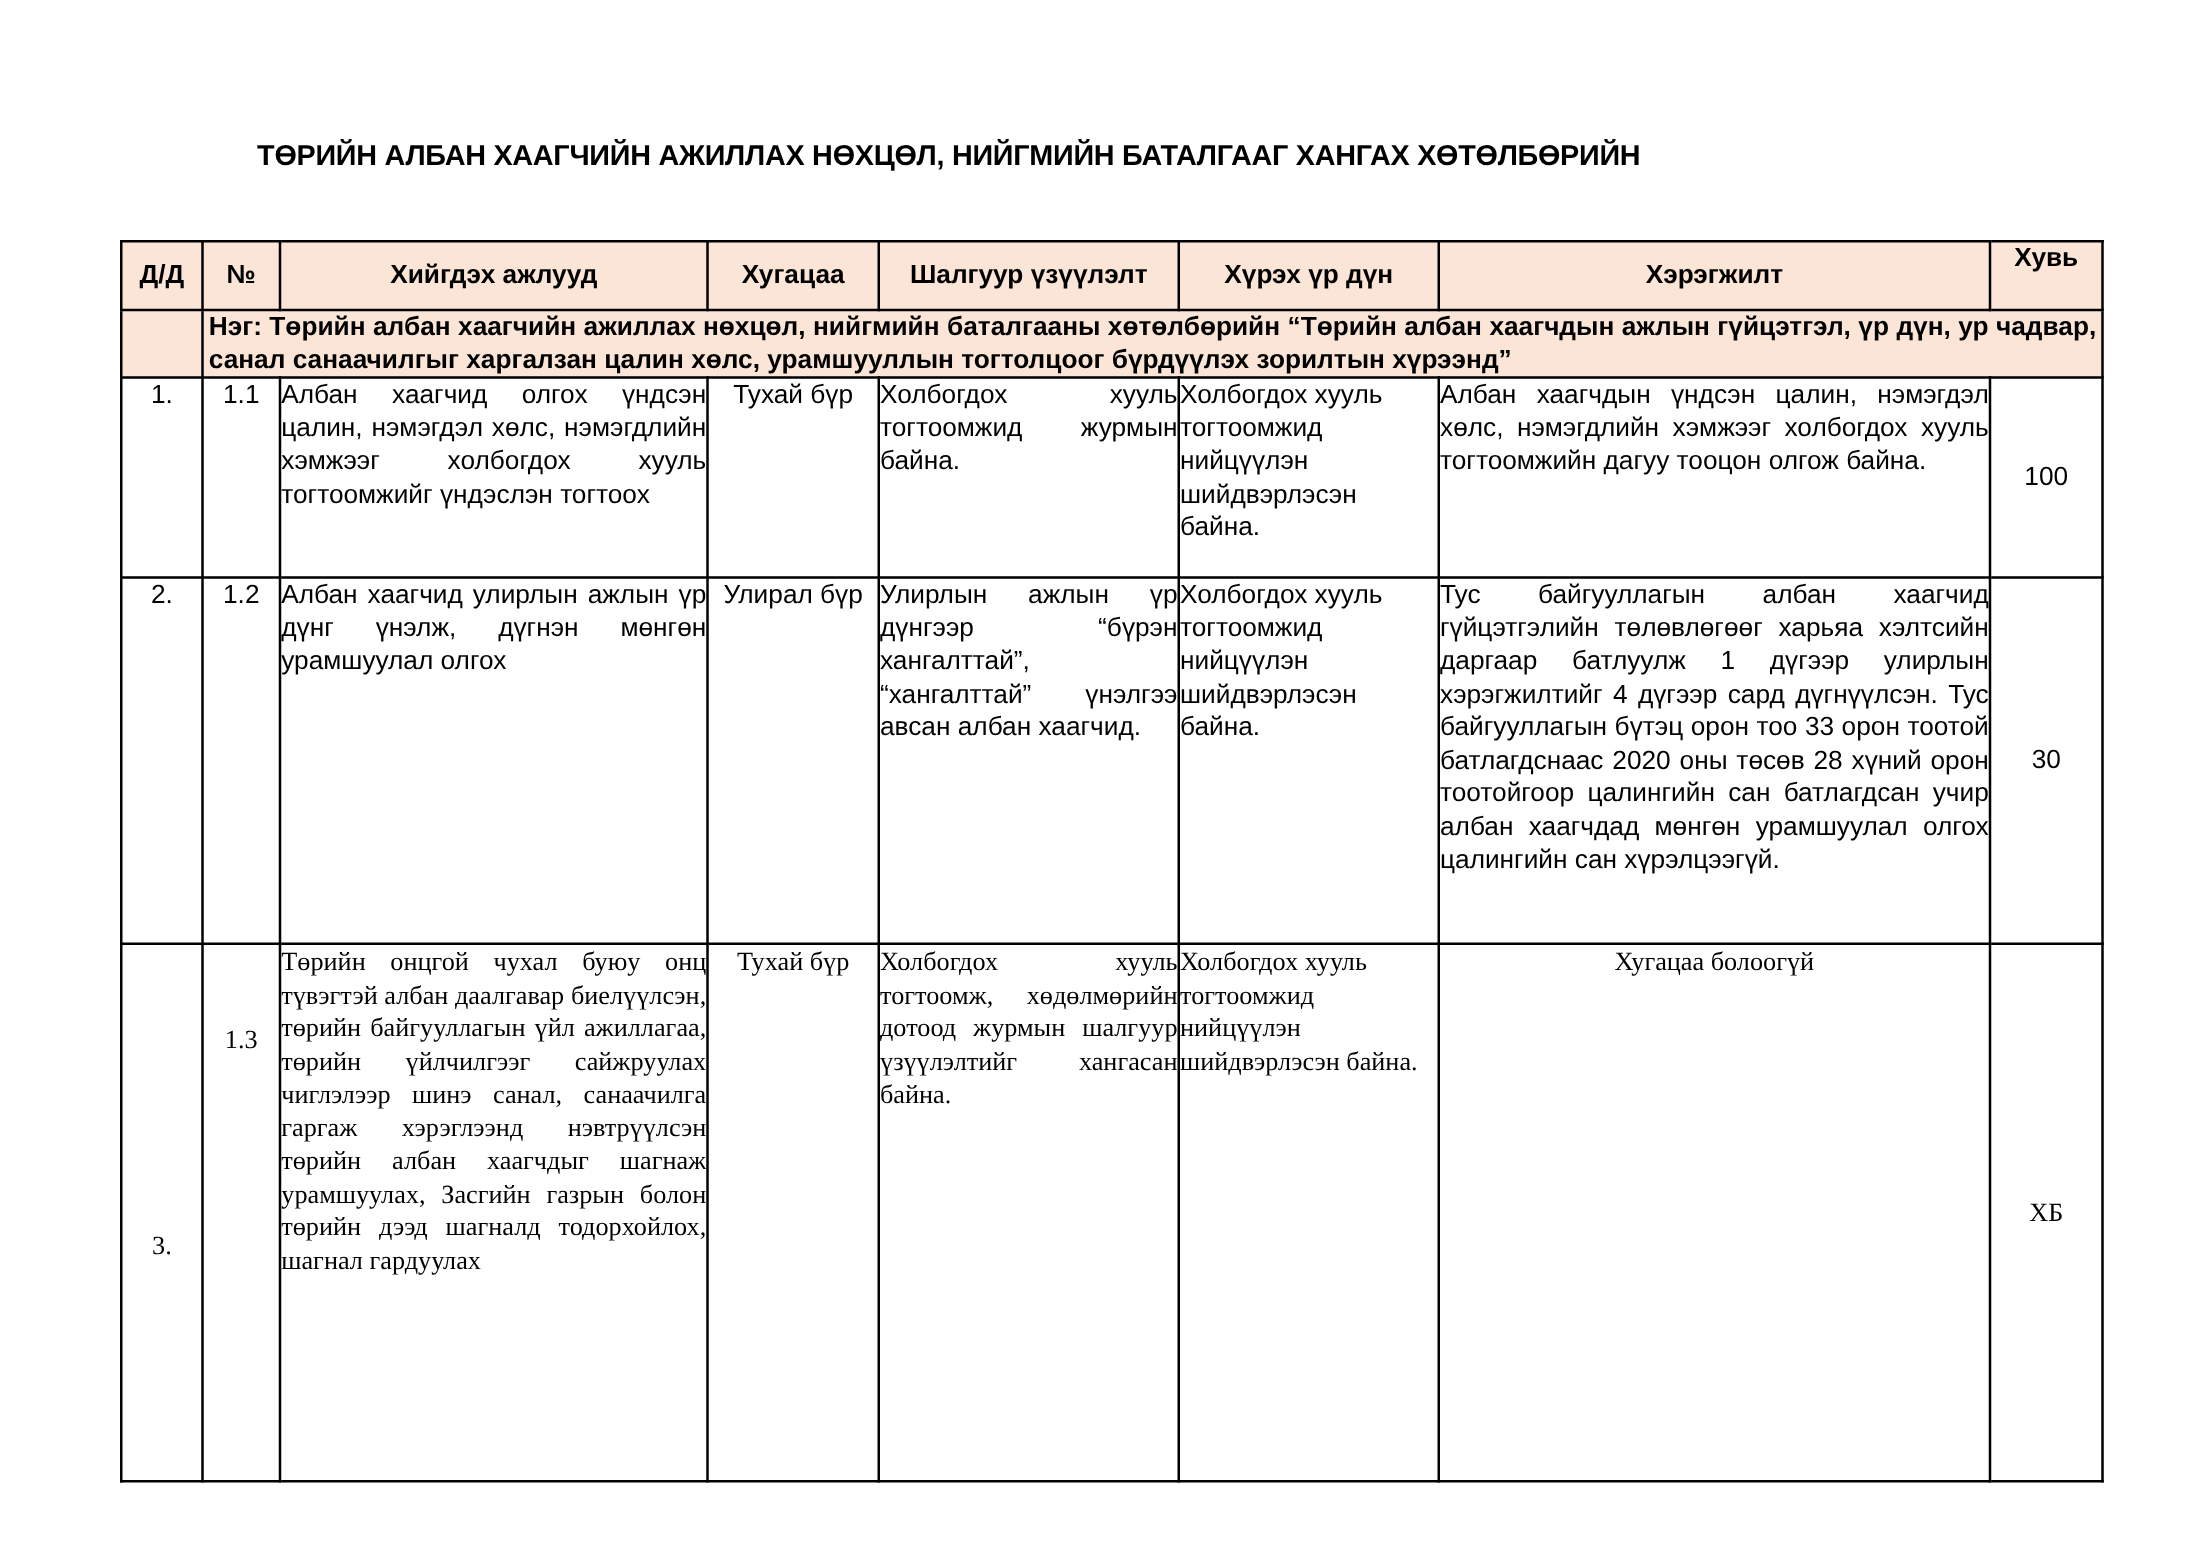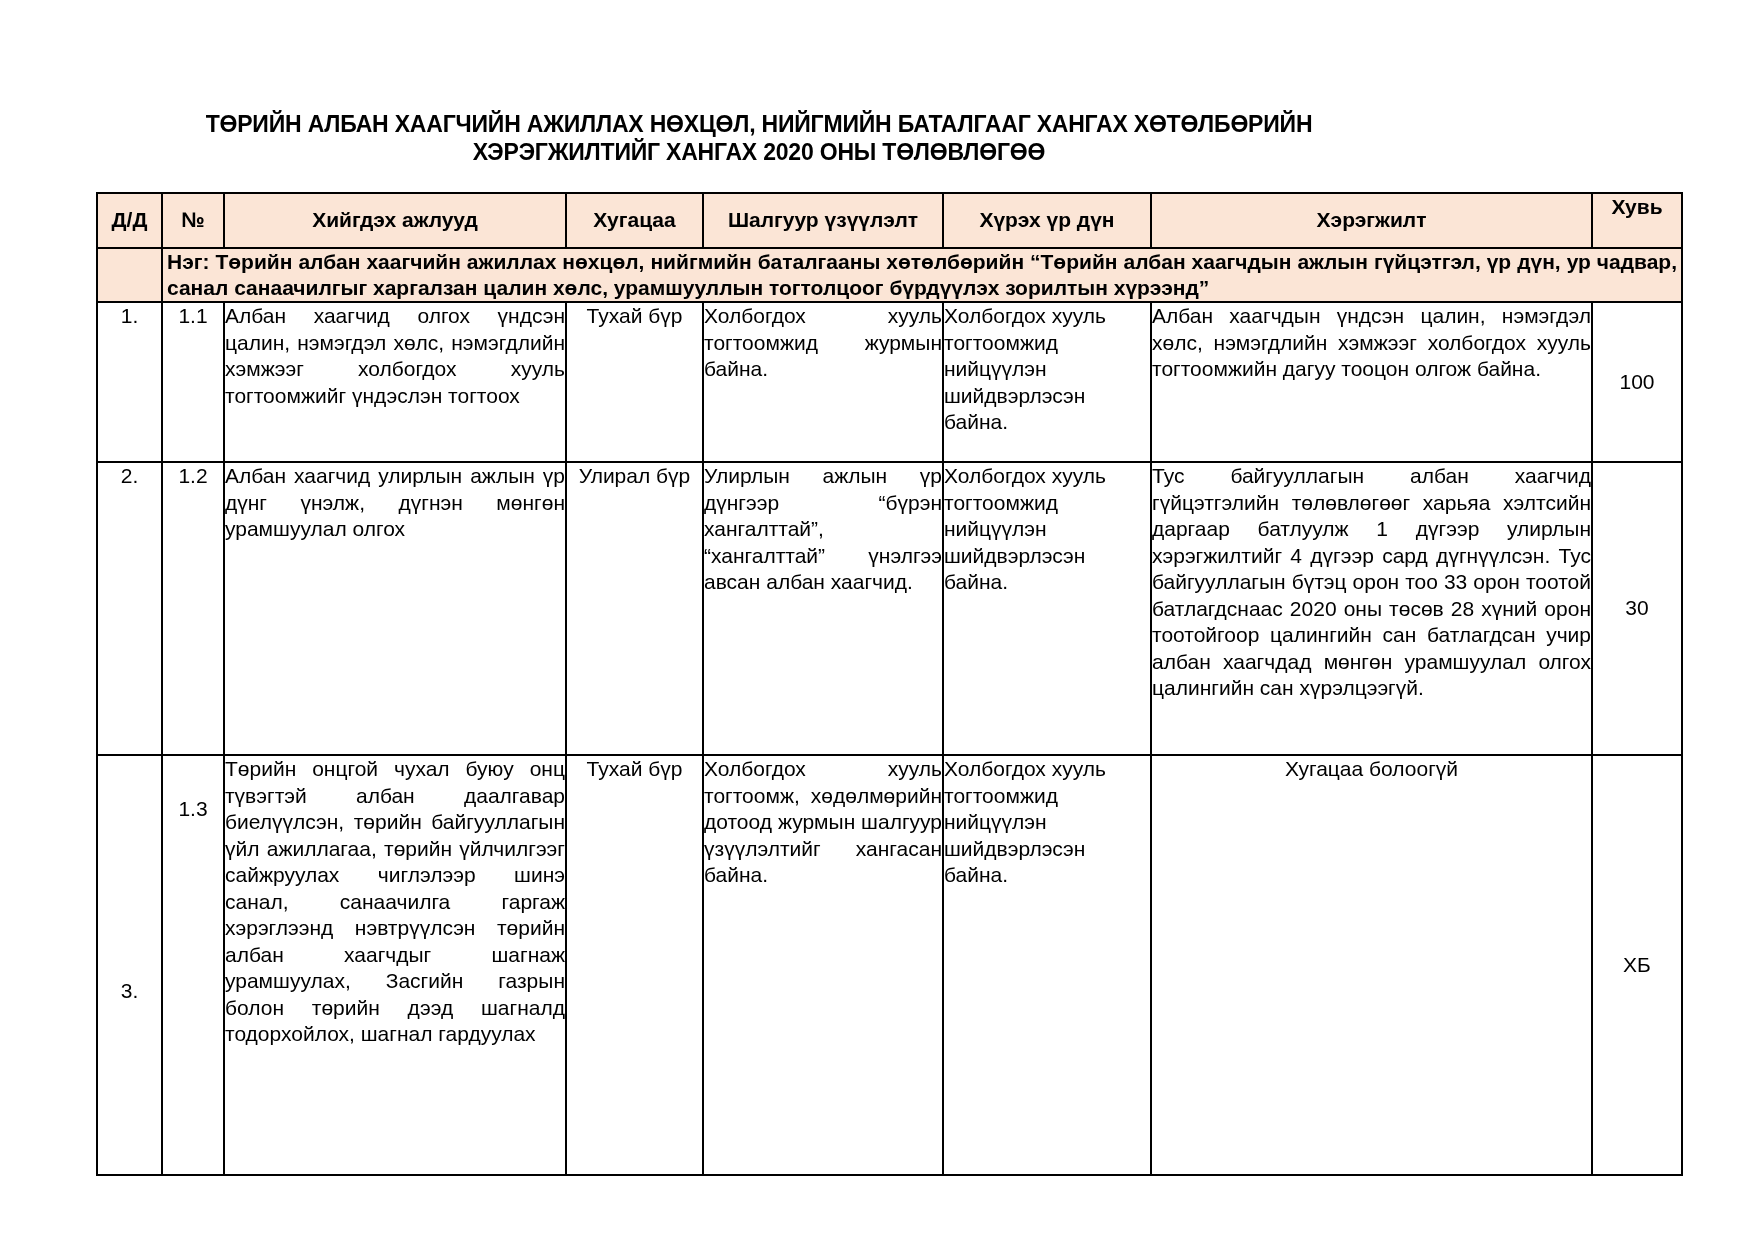--- a/index.html
+++ b/index.html
@@ -16,29 +16,28 @@
        height: 53px; font-size: 21.5px; }
   th.huv { vertical-align: top !important; padding-top: 2px; }
   tr.section td { background: #fbe5d6; font-weight: bold; padding: 0 4px; text-align: justify;
                   font-size: 21px; line-height: 26px; }
   tr.section td.blank { padding: 0; }
   td.c { text-align: center; }
   td.mid { vertical-align: middle !important; }
   td.j { text-align: justify; padding: 0 10px 0 10px; }
   .row1 td { height: 158px; }
   .row2 td { height: 291px; }
-  .row3 td { height: 366px; }
+  .row3 td { height: 366px; font-family: Liberation Serif, serif; }
   .clipbox { height: 366px; overflow: hidden; }
 </style>
 </head>
 <body>
 
 <div class="title">
   <div>ТӨРИЙН АЛБАН ХААГЧИЙН АЖИЛЛАХ НӨХЦӨЛ,  НИЙГМИЙН БАТАЛГААГ ХАНГАХ ХӨТӨЛБӨРИЙН</div>
-  <div>ХЭРЭГЖИЛТИЙГ ХАНГАХ 2020 ОНЫ ТӨЛӨВЛӨГӨӨ</div>
 </div>
 
 <table class="plan">
   <colgroup>
     <col style="width:65px">
     <col style="width:62px">
     <col style="width:342px">
     <col style="width:137px">
     <col style="width:240px">
     <col style="width:208px">
@@ -78,21 +77,21 @@
     <td class="j">Албан хаагчид улирлын ажлын үр дүнг үнэлж, дүгнэн мөнгөн урамшуулал олгох</td>
     <td class="c">Улирал бүр</td>
     <td class="j">Улирлын ажлын үр дүнгээр “бүрэн хангалттай”, “хангалттай” үнэлгээ авсан албан хаагчид.</td>
     <td class="j" style="text-align:left">Холбогдох хууль тогтоомжид нийцүүлэн шийдвэрлэсэн байна.</td>
     <td class="j">Тус байгууллагын албан хаагчид гүйцэтгэлийн төлөвлөгөөг харьяа хэлтсийн даргаар батлуулж 1 дүгээр улирлын хэрэгжилтийг 4 дүгээр сард дүгнүүлсэн. Тус байгууллагын бүтэц орон тоо 33 орон тоотой батлагдснаас 2020 оны төсөв  28 хүний орон тоотойгоор цалингийн сан батлагдсан учир албан хаагчдад мөнгөн урамшуулал олгох цалингийн сан хүрэлцээгүй.</td>
     <td class="c mid">30</td>
   </tr>
 
   <tr class="row3">
     <td class="c mid" style="vertical-align:top; padding-top:52px">3.</td>
-    <td class="c" style="padding-top:40px">1.3</td>
+    <td class="c" style="padding-top:62px">1.3</td>
     <td class="j">
       <div class="clipbox">Төрийн онцгой чухал буюу онц түвэгтэй албан даалгавар биелүүлсэн, төрийн байгууллагын үйл ажиллагаа, төрийн үйлчилгээг сайжруулах чиглэлээр шинэ санал, санаачилга гаргаж хэрэглээнд нэвтрүүлсэн төрийн албан хаагчдыг шагнаж урамшуулах, Засгийн газрын болон төрийн дээд шагналд тодорхойлох, шагнал гардуулах</div>
     </td>
     <td class="c">Тухай бүр</td>
     <td class="j">Холбогдох хууль тогтоомж, хөдөлмөрийн дотоод журмын шалгуур үзүүлэлтийг хангасан байна.</td>
     <td class="j" style="text-align:left">Холбогдох хууль тогтоомжид нийцүүлэн шийдвэрлэсэн байна.</td>
     <td class="j" style="text-align:center">Хугацаа болоогүй</td>
     <td class="c mid">ХБ</td>
   </tr>
 </tbody>

